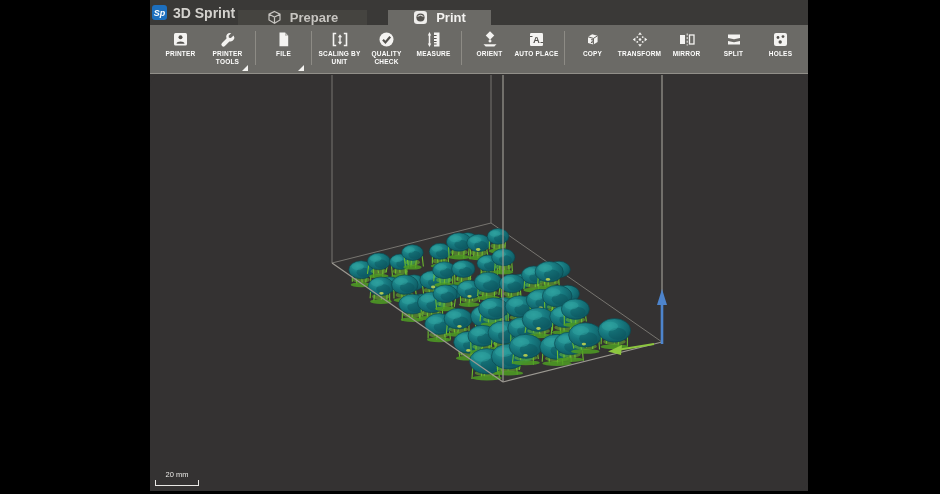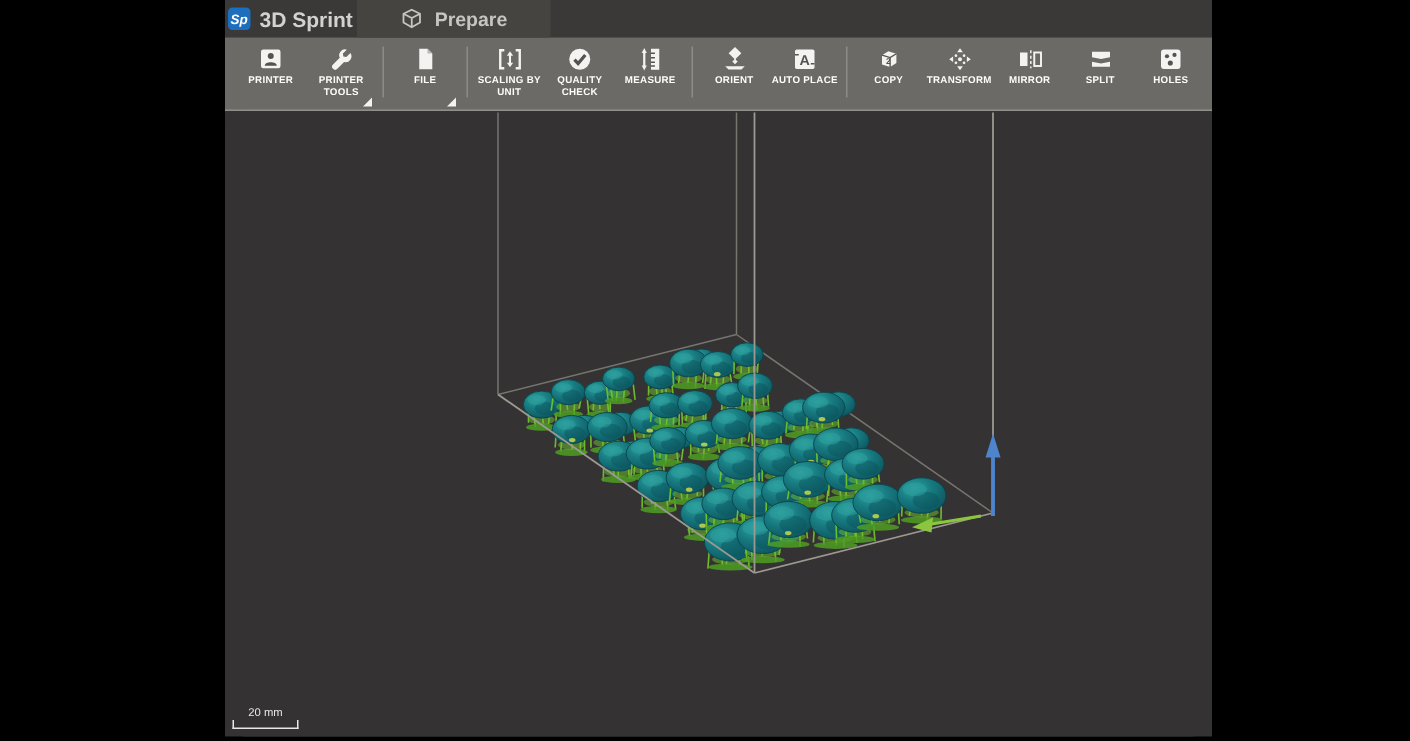--- a/index.html
+++ b/index.html
@@ -8,21 +8,21 @@
     font-family:"Liberation Sans",sans-serif;
   }
   .app{position:absolute;left:150px;top:0;width:658px;height:491px;background:#343232;}
 
   
   .header{height:25px;background:#3a3937;display:flex;align-items:stretch;}
   .brand{display:flex;align-items:center;gap:6px;padding-left:2px;width:88px;box-sizing:border-box;}
   .logo{width:15px;height:15px;background:#1d6fbe;border-radius:3px;color:#fff;
         font-size:9px;font-style:italic;font-weight:bold;display:flex;align-items:center;justify-content:center;}
   .app-title{color:#d4d2ce;font-size:14px;font-weight:bold;white-space:nowrap;}
-  .tabs{display:flex;flex:1;}
+  .tabs{display:flex;flex:1;align-items:flex-end;}
   .tab{display:flex;align-items:center;justify-content:center;gap:8px;color:#c7c5c1;
        font-size:13px;font-weight:bold;cursor:pointer;box-sizing:border-box;}
   .tab .ticon{display:flex;align-items:center;}
   .tab-prepare{width:129px;margin-left:0;background:#454440;}
   .tab-print{width:103px;margin-left:21px;background:#6b6a66;color:#f4f3f1;}
   .tab-queue{width:118px;margin-left:5px;background:transparent;}
 
   
   .toolbar{height:48px;background:#6b6a66;border-bottom:1px solid #918f89;
            display:flex;align-items:stretch;padding-left:7px;box-sizing:content-box;}
@@ -55,20 +55,30 @@
     </div>
     <div class="tabs">
         <div class="tab tab-prepare">
           <span class="ticon">
             <svg width="15" height="15">
               <path d="M7.5 1.5 L13 4.2 V10 L7.5 13.2 L2 10 V4.2 Z M2 4.2 L7.5 7 L13 4.2 M7.5 7 V13.2" stroke="#c7c5c1" fill="none" stroke-width="1.2"></path>
             </svg>
           </span>
           <span>Prepare</span>
         </div>
+        <div class="tab tab-print active">
+          <span class="ticon">
+            <svg width="15" height="15">
+              <rect x="1" y="1" width="13" height="13" rx="3.2" fill="#efeeec"></rect>
+              <circle cx="7.5" cy="7.5" r="4.1" fill="#55534f"></circle>
+              <path d="M4.6 6.3 a4.2 3 0 0 1 5.8 0" stroke="#efeeec" stroke-width="1" fill="none"></path>
+            </svg>
+          </span>
+          <span>Print</span>
+        </div>
       </div>
   </div>
 
   <div class="toolbar">
       <div class="tb-btn">
         <span class="icon">
           <svg width="17" height="17">
             <rect x="2" y="2" width="13" height="12.5" rx="1.5" fill="#f4f3f1"></rect>
             <circle cx="8.5" cy="6.3" r="2" fill="#55534f"></circle>
             <path d="M4.5 12.8 C4.5 9.8 12.5 9.8 12.5 12.8 Z" fill="#55534f"></path>

